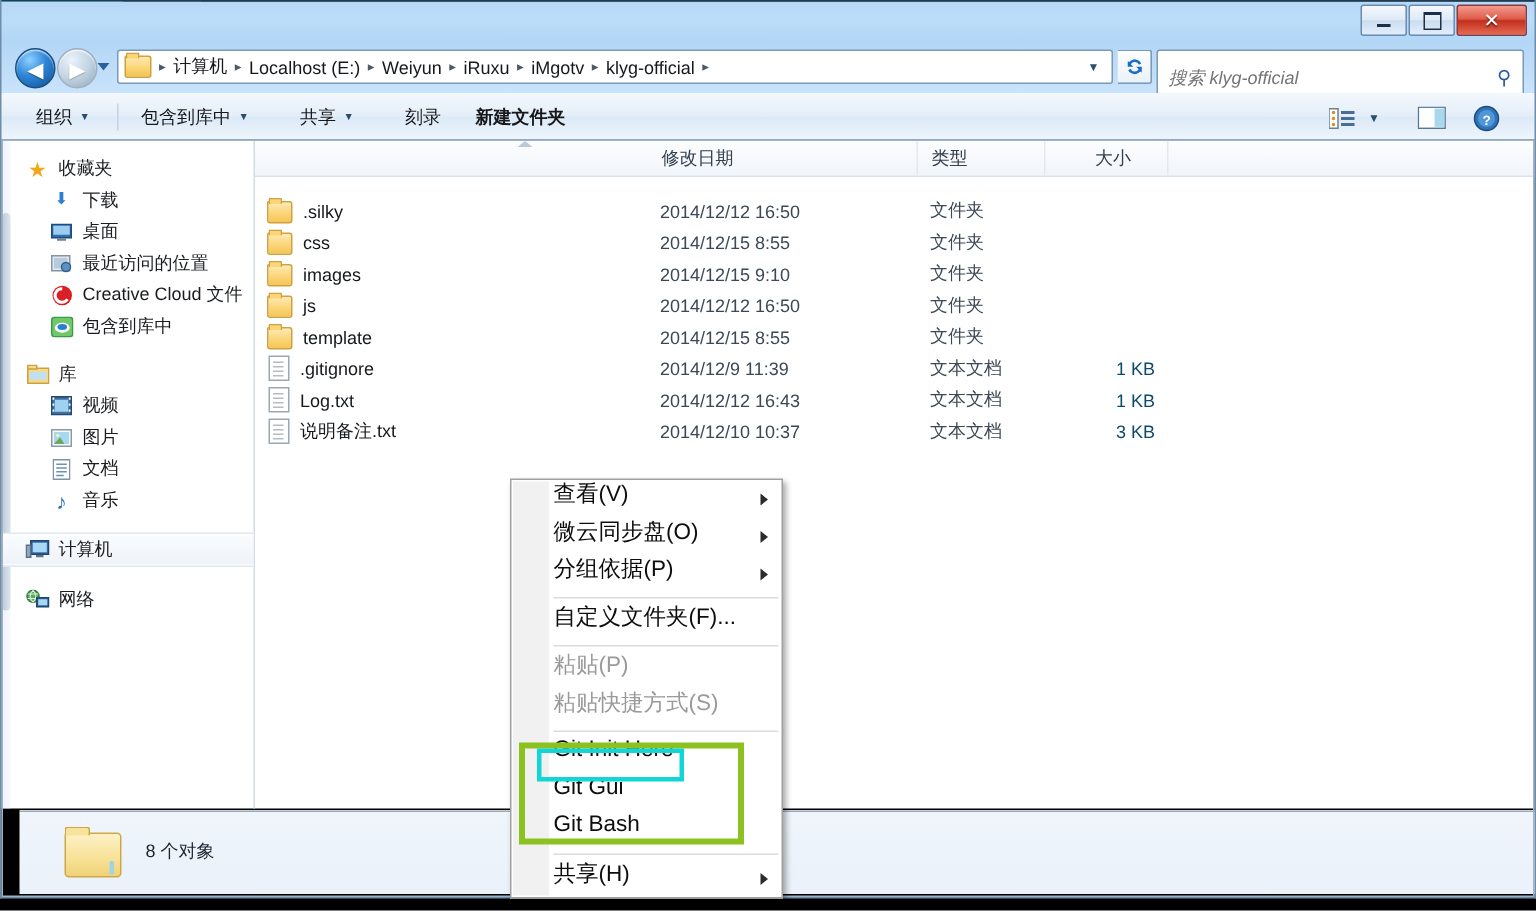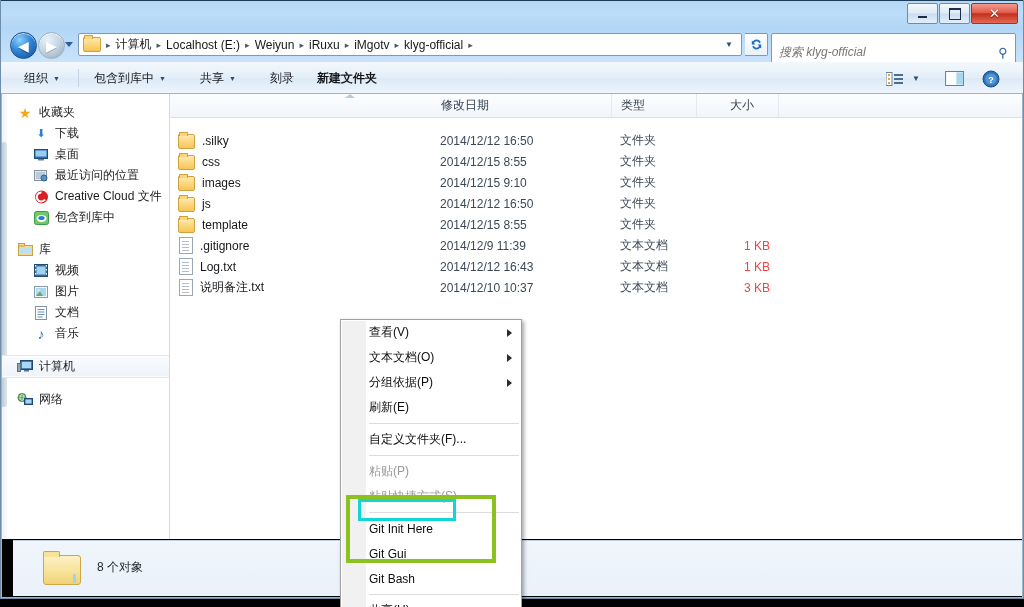--- a/index.html
+++ b/index.html
@@ -107,21 +107,21 @@
     padding-left:9px;font-size:12px;color:#33404d;box-sizing:border-box;
     border-right:1px solid #e2e9f0;cursor:default;}
   #sortmark{position:absolute;left:175px;top:0px;width:0;height:0;
     border-left:5px solid transparent;border-right:5px solid transparent;
     border-bottom:4px solid #b9c9d8;}
   .row{position:absolute;left:0;width:853px;height:21px;display:flex;align-items:center;
     font-size:12px;color:#15181c;cursor:default;}
   .cell-name{position:absolute;left:8px;display:flex;align-items:center;}
   .cell-date{position:absolute;left:270px;color:#3c4856;}
   .cell-type{position:absolute;left:450px;color:#3c4856;}
-  .cell-size{position:absolute;left:530px;width:70px;text-align:right;color:#ef4444;}
+  .cell-size{position:absolute;left:530px;width:70px;text-align:right;color:#0c4a6e;}
   .fileico{width:15px;height:16px;margin-right:7px;flex:none;position:relative;}
   .f-folder{background:linear-gradient(180deg,#fdeab4 0%,#fbd madness 0%,#fbd579 55%,#f5c658 100%);}
   .f-folder{background:linear-gradient(180deg,#fdeab4 0%,#fbd579 55%,#f5c658 100%);
     border:1px solid #cfa23f;border-radius:1px 2px 2px 2px;height:13px;margin-top:2px;}
   .f-folder:before{content:"";position:absolute;left:0;top:-3px;width:7px;height:3px;
     background:#fbd579;border:1px solid #cfa23f;border-bottom:none;border-radius:1px 1px 0 0;}
   .f-txt{background:#fff;border:1px solid #9aa7b4;height:15px;width:12px;margin-left:1px;}
   .f-txt:after{content:"";position:absolute;left:2px;top:3px;width:7px;height:1px;
     box-shadow:0 0 0 0 #b3bdc7,0 3px 0 0 #b3bdc7,0 6px 0 0 #b3bdc7,0 9px 0 0 #b3bdc7;
     background:#b3bdc7;}
@@ -145,22 +145,22 @@
     border:1px solid #6f8ca8;border-top:none;box-sizing:border-box;pointer-events:none;}
   #winborder2{position:absolute;left:1px;top:93px;width:1022px;height:505px;
     border:1px solid #9fb4c8;box-sizing:border-box;pointer-events:none;}
 
   
   #ctxmenu{position:absolute;left:340px;top:319px;width:182px;
     background:#fff;border:1px solid #a0a0a0;box-sizing:border-box;
     box-shadow:2px 2px 4px rgba(0,0,0,.35);z-index:50;}
   #ctxgutter{position:absolute;left:1px;top:1px;width:24px;bottom:1px;
     background:#f1f1f1;}
-  .mi{position:relative;height:25px;display:flex;align-items:center;
-    padding-left:28px;font-size:12px;color:#0d0d0d;cursor:default;z-index:2;}
+  .mi{position:relative;height:25px;display:flex;align-items:flex-start;
+    padding-left:28px;font-size:15px;color:#0d0d0d;cursor:default;z-index:2;}
   .mi.disabled{color:#9a9a9a;}
   .mi .submark{position:absolute;right:9px;top:50%;transform:translateY(-50%);
     width:0;height:0;border-top:4px solid transparent;border-bottom:4px solid transparent;
     border-left:5px solid #2b2b2b;}
   .msep{position:relative;height:1px;margin:3px 2px 3px 28px;background:#dcdcdc;z-index:2;}
 
   
   #greenbox{position:absolute;left:346px;top:495px;width:150px;height:68px;
     border:4px solid #8cc220;box-sizing:border-box;z-index:60;pointer-events:none;}
   #cyanbox{position:absolute;left:358px;top:499px;width:98px;height:22px;
@@ -517,29 +517,26 @@
 </div>
 
 <div id="ctxmenu">
   <div id="ctxgutter"></div>
 
   <div class="mi">
     <span>查看(V)</span>
     <span class="submark"></span>
   </div>
   <div class="mi">
-    <span>文本文档(O)</span>
+    <span>微云同步盘(O)</span>
     <span class="submark"></span>
   </div>
   <div class="mi">
     <span>分组依据(P)</span>
     <span class="submark"></span>
-  </div>
-  <div class="mi">
-    <span>刷新(E)</span>
   </div>
   <div class="msep"></div>
   <div class="mi">
     <span>自定义文件夹(F)...</span>
   </div>
   <div class="msep"></div>
   <div class="mi disabled">
     <span>粘贴(P)</span>
   </div>
   <div class="mi disabled">

